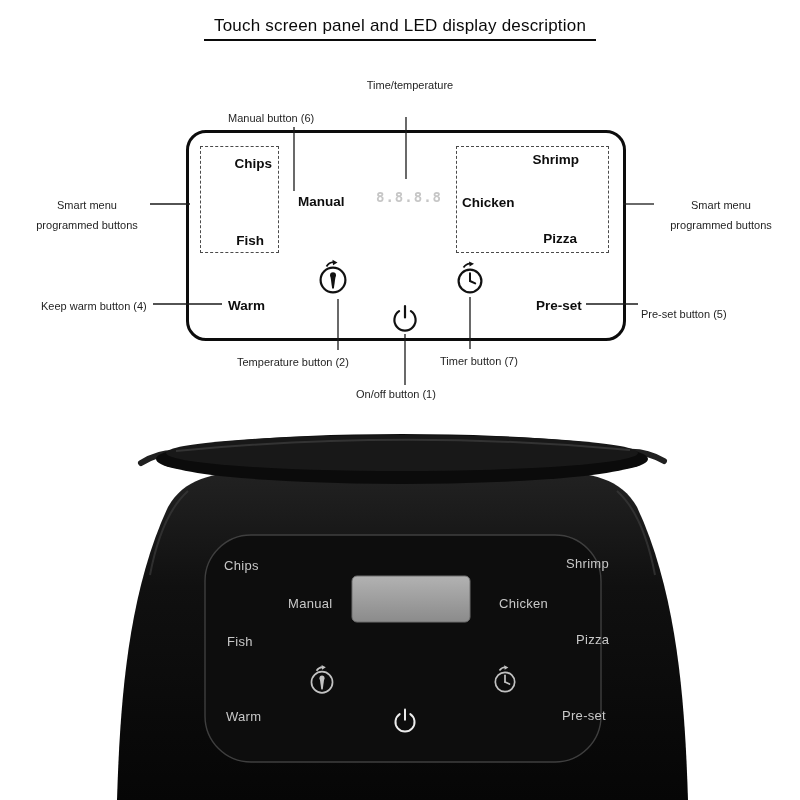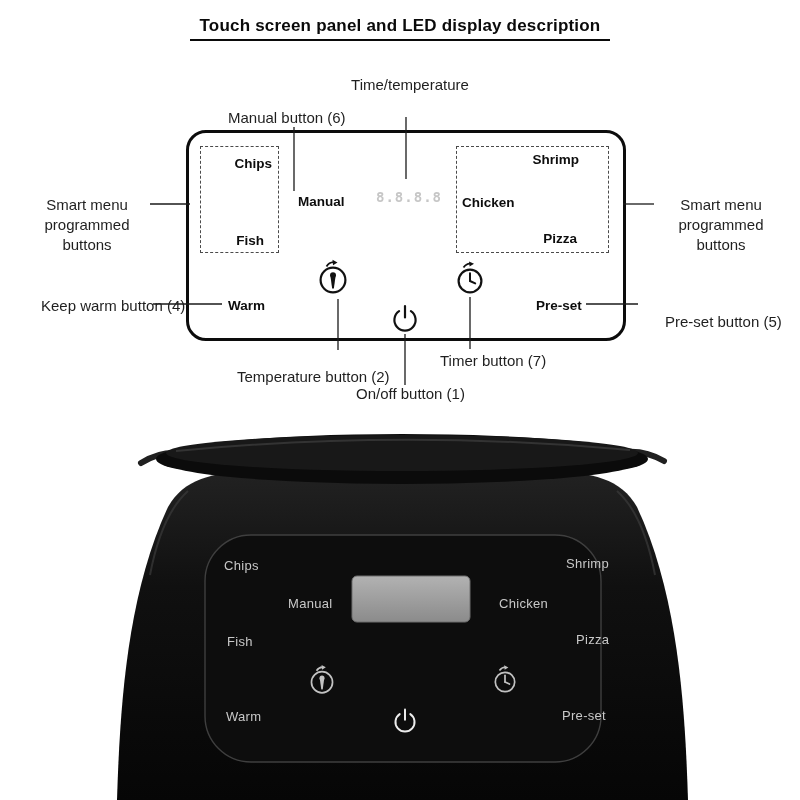--- a/index.html
+++ b/index.html
@@ -1,21 +1,21 @@
 <!DOCTYPE html>
 <html><head>
 <meta charset="utf-8">
 <style>
   html,body{margin:0;padding:0;background:#ffffff;}
   body{width:800px;height:800px;font-family:"Liberation Sans", sans-serif;}
   #stage{position:relative;width:800px;height:800px;background:#ffffff;overflow:hidden;}
   .abs{position:absolute;}
   .title-wrap{position:absolute;top:16px;left:0;width:100%;text-align:center;z-index:6;}
-  .title-wrap span{font-weight:bold;font-size:17px;color:#0a0a0a;border-bottom:2px solid #0a0a0a;padding:0 10px 4px;letter-spacing:.2px;text-align:right;}
-  .callout{position:absolute;font-size:15px;color:#1f1f1f;white-space:nowrap;z-index:6;line-height:20px;}
+  .title-wrap span{font-weight:normal;font-size:17px;color:#0a0a0a;border-bottom:2px solid #0a0a0a;padding:0 10px 4px;letter-spacing:.2px;text-align:right;}
+  .callout{position:absolute;font-size:11px;color:#1f1f1f;white-space:nowrap;z-index:6;line-height:20px;}
   .callout.center{text-align:center;white-space:normal;}
   .panel{position:absolute;left:186px;top:130px;width:434px;height:205px;border:3px solid #0c0c0c;border-radius:20px;background:#ffffff;z-index:2;}
   .dashed-box{position:absolute;border:1.5px dashed #4a4a4a;}
   .panel-label{position:absolute;font-weight:bold;font-size:13.5px;color:#0d0d0d;white-space:nowrap;}
   .led{position:absolute;left:172px;top:47px;width:96px;height:34px;text-align:center;font-family:"DejaVu Sans Mono", monospace;font-weight:bold;font-size:14px;color:#c6c6c6;letter-spacing:1px;line-height:34px;}
   .overlay{position:absolute;left:0;top:0;z-index:5;pointer-events:none;}
   .fryer-svg{position:absolute;left:0;top:425px;z-index:1;}
   .fryer-label{position:absolute;font-size:13px;color:#c8c8c8;white-space:nowrap;letter-spacing:.3px;z-index:3;}
 </style>
 </head>
@@ -33,22 +33,22 @@
   <div class="callout" style="left:228px;top:108px;">Manual button (6)</div>
   <div class="callout center" style="left:24px;top:195px;width:126px;">
     <div>Smart menu</div>
     <div>programmed buttons</div>
   </div>
   <div class="callout center" style="left:653px;top:195px;width:136px;">
     <div>Smart menu</div>
     <div>programmed buttons</div>
   </div>
   <div class="callout" style="left:25px;top:296px;margin-left:16px;">Keep warm button (4)</div>
-  <div class="callout" style="left:641px;top:312px;margin-left:24px;">Pre-set button (5)</div>
-  <div class="callout" style="left:237px;top:367px;">Temperature button (2)</div>
+  <div class="callout" style="left:641px;top:304px;">Pre-set button (5)</div>
+  <div class="callout" style="left:237px;top:352px;">Temperature button (2)</div>
   <div class="callout" style="left:440px;top:351px;">Timer button (7)</div>
   <div class="callout" style="left:356px;top:384px;">On/off button (1)</div>
 
   <div class="panel">
     <div class="dashed-box" style="left:11px;top:13px;width:77px;height:105px;">
       <span class="panel-label" style="right:6px;top:9px;">Chips</span>
       <span class="panel-label" style="right:14px;bottom:4px;">Fish</span>
     </div>
     <div class="dashed-box" style="left:267px;top:13px;width:151px;height:105px;">
       <span class="panel-label" style="right:29px;top:5px;">Shrimp</span>

